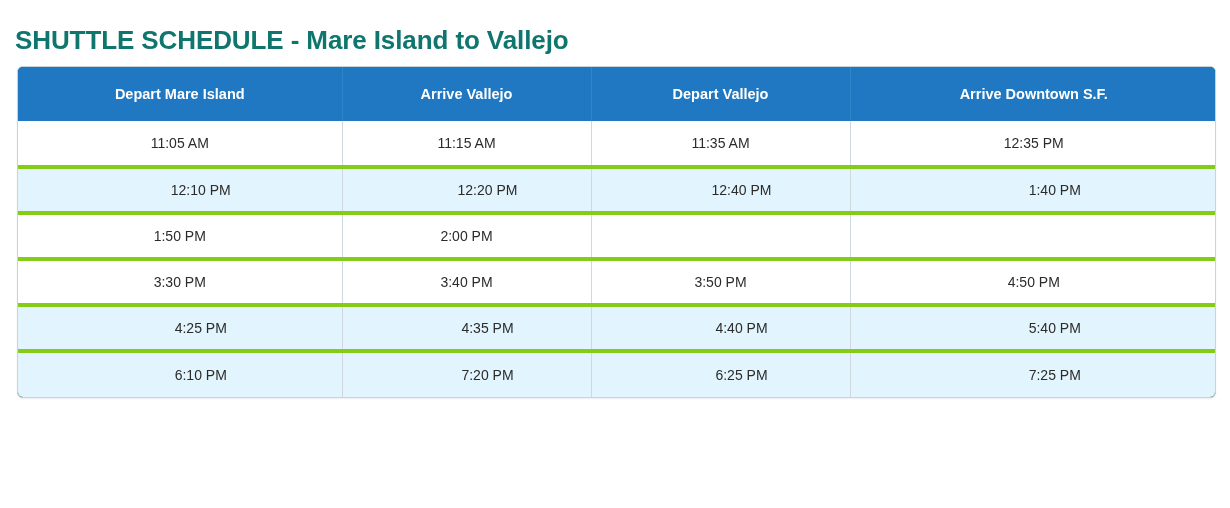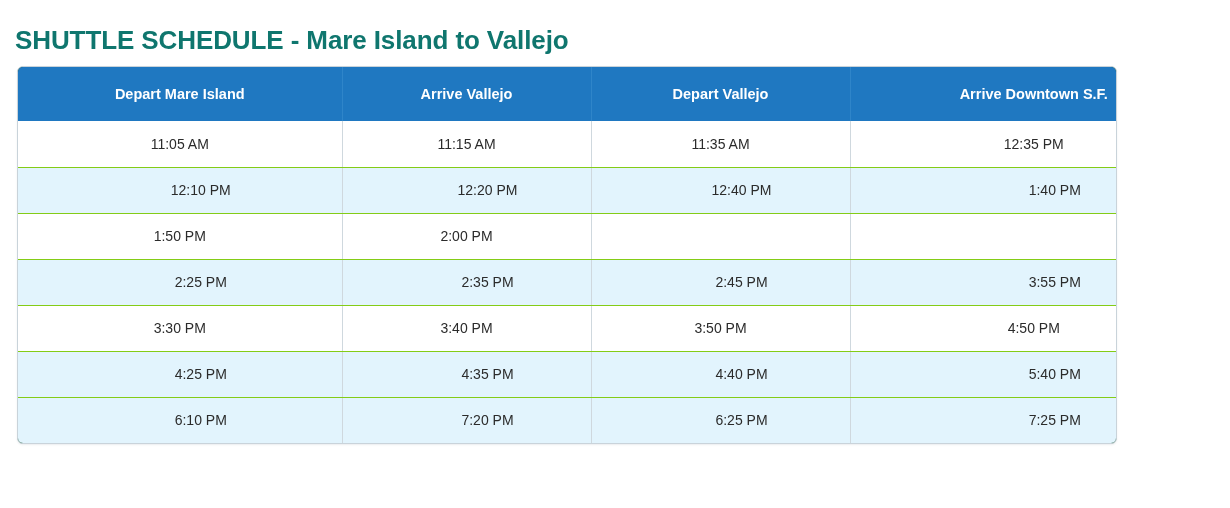--- a/index.html
+++ b/index.html
@@ -27,21 +27,21 @@
     font-size: 26px;
     font-weight: bold;
     color: #0f766e;
     letter-spacing: -0.1px;
     white-space: nowrap;
   }
   .table-wrap {
     position: absolute;
     left: 17px;
     top: 66px;
-    width: 1100px;
+    width: 1199px;
     border-radius: 6px;
     overflow: hidden;
     border: 1px solid #c9d3da;
     box-sizing: border-box;
     box-shadow: 0 1px 2px rgba(60,80,100,0.10);
     background: #14532d;
   }
   table.schedule {
     width: 100%;
     border-collapse: collapse;
@@ -68,21 +68,21 @@
   table.schedule thead th:last-child { border-right: none; }
 
   table.schedule tbody td {
     height: 46px;
     font-size: 14px;
     color: #2b2b2b;
     text-align: center;
     vertical-align: middle;
     padding: 0 6px;
     border-right: 1px solid #cfd8de;
-    border-bottom: 1px solid #84cc16;
+    border-bottom: 4px solid #84cc16;
     box-sizing: border-box;
     background: #ffffff;
     white-space: nowrap;
   }
   table.schedule tbody td:last-child { border-right: none; }
   table.schedule tbody tr:last-child td { border-bottom: none; }
   table.schedule tbody tr.alt td { background: #e2f4fd; padding-left: 48px; }
   td.empty { color: transparent; }
 </style>
 </head>
@@ -120,26 +120,20 @@
           <td>12:20 PM</td>
           <td>12:40 PM</td>
           <td>1:40 PM</td>
         </tr>
         <tr>
           <td>1:50 PM</td>
           <td>2:00 PM</td>
           <td class="empty"></td>
           <td class="empty"></td>
         </tr>
-        <tr class="alt">
-          <td>2:25 PM</td>
-          <td>2:35 PM</td>
-          <td>2:45 PM</td>
-          <td>3:55 PM</td>
-        </tr>
         <tr>
           <td>3:30 PM</td>
           <td>3:40 PM</td>
           <td>3:50 PM</td>
           <td>4:50 PM</td>
         </tr>
         <tr class="alt">
           <td>4:25 PM</td>
           <td>4:35 PM</td>
           <td>4:40 PM</td>

